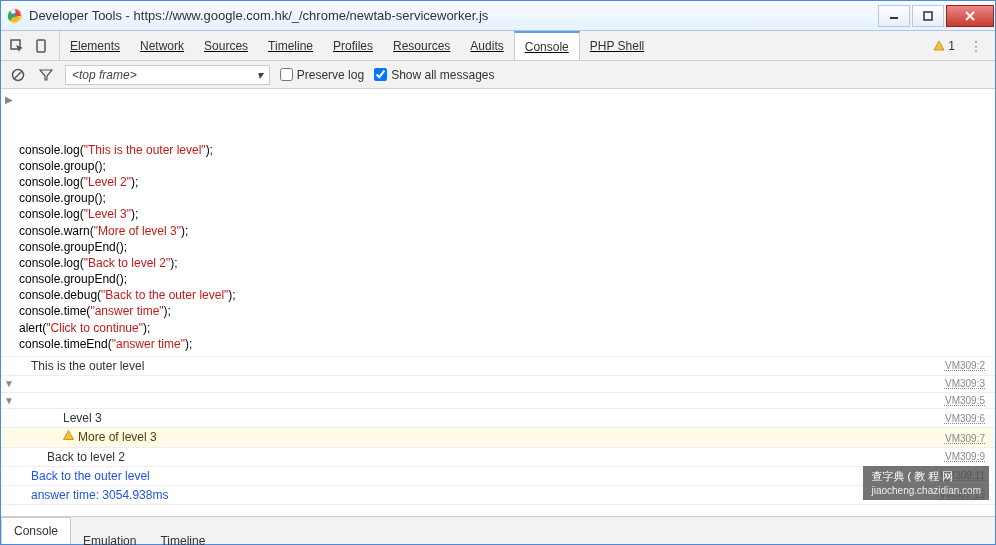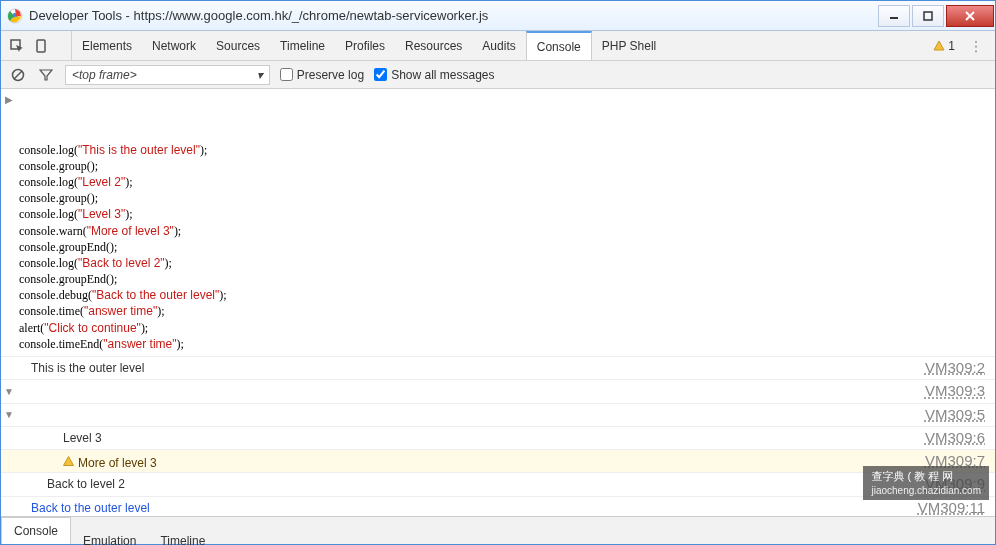--- a/index.html
+++ b/index.html
@@ -9,44 +9,44 @@
 
 .titlebar { height: 30px; background: linear-gradient(to bottom, #f8fbff, #e6f2ff); display: flex; align-items: center; border-bottom: 1px solid #b0c4de; }
 .titlebar .chrome-icon { width: 16px; height: 16px; margin: 0 6px; }
 .titlebar .title { font-size: 13px; color: #333; flex: 1; }
 .titlebar .winbtns { display: flex; }
 .winbtn { width: 32px; height: 22px; display: flex; align-items: center; justify-content: center; border: 1px solid #b8c8e0; background: linear-gradient(to bottom,#fdfdff,#e8eef8); margin: 0 1px; }
 .winbtn.close { background: linear-gradient(to bottom,#e88,#c43c2f); border:1px solid #a02018; color:#fff; width: 48px; }
 
 .toolbar { height: 30px; background: #f2f2f2; border-bottom: 1px solid #d0d0d0; display: flex; align-items: center; padding: 0 6px; font-size: 12px; }
 .toolbar .icon-btn { width: 20px; height: 20px; display:flex; align-items:center; justify-content:center; color:#555; margin-right: 4px; }
-.tabs { display: flex; align-items: flex-end; height: 100%; border-left: 1px solid #d0d0d0; margin-left: 16px; }
+.tabs { display: flex; align-items: flex-end; height: 100%; border-left: 1px solid #d0d0d0; margin-left: 4px; text-decoration: underline; }
 .tab { padding: 0 10px; height: 100%; display:flex; align-items:center; color:#333; cursor:pointer; }
 .tab.active { background:#fff; border-left:1px solid #ccc; border-right:1px solid #ccc; border-top: 2px solid #5a9fe8; }
 .toolbar .right { margin-left:auto; display:flex; align-items:center; gap:8px; }
 .warn-badge { display:flex; align-items:center; gap:3px; color:#333; font-size:12px; }
 .menu-dots { font-size:14px; color:#888; padding:0 6px; }
 
 .filterbar { height:28px; background:#f2f2f2; border-bottom:1px solid #d0d0d0; display:flex; align-items:center; padding:0 8px; font-size:12px; gap:10px; }
 .filterbar .icon-btn { width:18px; height:18px; display:flex; align-items:center; justify-content:center; color:#555; }
 .frame-select { background:#fff; border:1px solid #ccc; padding:2px 6px; font-size:12px; color:#444; display:flex; align-items:center; gap:120px;font-style:italic; }
 .cb-wrap { display:flex; align-items:center; gap:4px; color:#333; }
 .cb-wrap input { margin:0; }
 
 .console-body { flex:1; overflow:auto; font-family: Consolas, "Courier New", monospace; font-size:12px; color:#333; line-height:1.35; position:relative; }
 .code-block { padding: 4px 6px 4px 18px; white-space:pre; border-bottom:1px solid #eee; position:relative; }
 .caret { position:absolute; left:4px; top:4px; color:#888; font-size:10px; }
 .str { color:#c41a16; }
-.fn { color:#000;font-family:Liberation Serif, serif; }
+.fn { color:#000; }
 .log-rows { }
 .row { display:flex; align-items:center; border-bottom:1px solid #eee; padding:1px 6px 1px 0; font-family:Consolas,"Courier New",monospace; font-size:12px; }
 .row .arrow { width:16px; text-align:center; color:#888; font-size:10px; }
 .row .indent { display:inline-block; }
 .row .txt { flex:1; }
-.row .src { color:#888; text-decoration:underline dotted; font-size:15px; padding-right:4px; }
+.row .src { color:#888; text-decoration:underline dotted; font-size:10px; padding-right:4px; }
 .row.warn { background:#fffbe6;align-items:flex-end; }
 .row.warn .txt { color:#5c3c00; }
 .row.dbg .txt { color:#2255dd; }
 .row .warn-ico { margin-right:4px; }
 
 .drawer { height:28px; background:#f2f2f2; border-top:1px solid #ccc; display:flex; align-items:center; font-size:12px; }
 .drawer .dtab { padding:0 12px; height:100%; display:flex; align-items:center; color:#333;margin-top:20px; }
 .drawer .dtab.active { background:#fff; border-top:1px solid #ccc; border-left:1px solid #ccc; border-right:1px solid #ccc; margin-top:-1px; }
 
 .watermark { position:absolute; right:6px; bottom:16px; background:rgba(70,70,70,0.75); color:#fff; font-size:11px; padding:3px 8px; }

